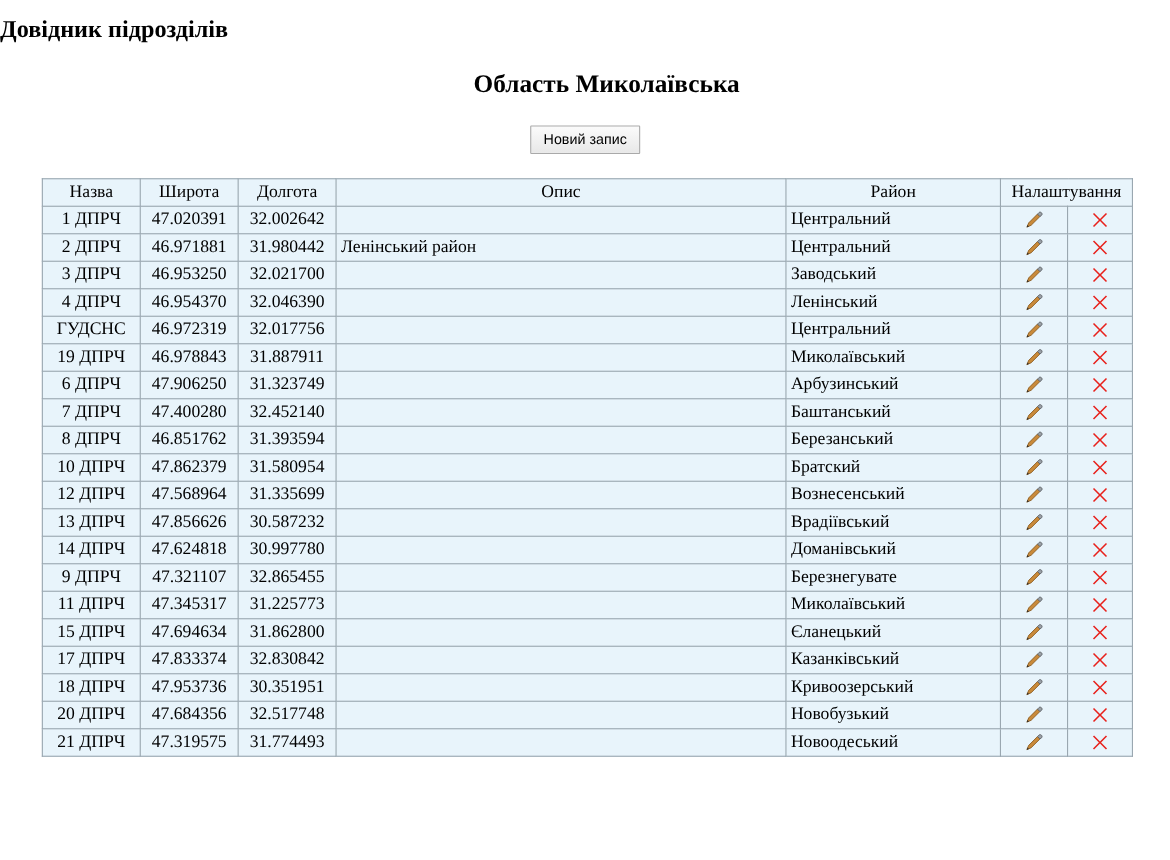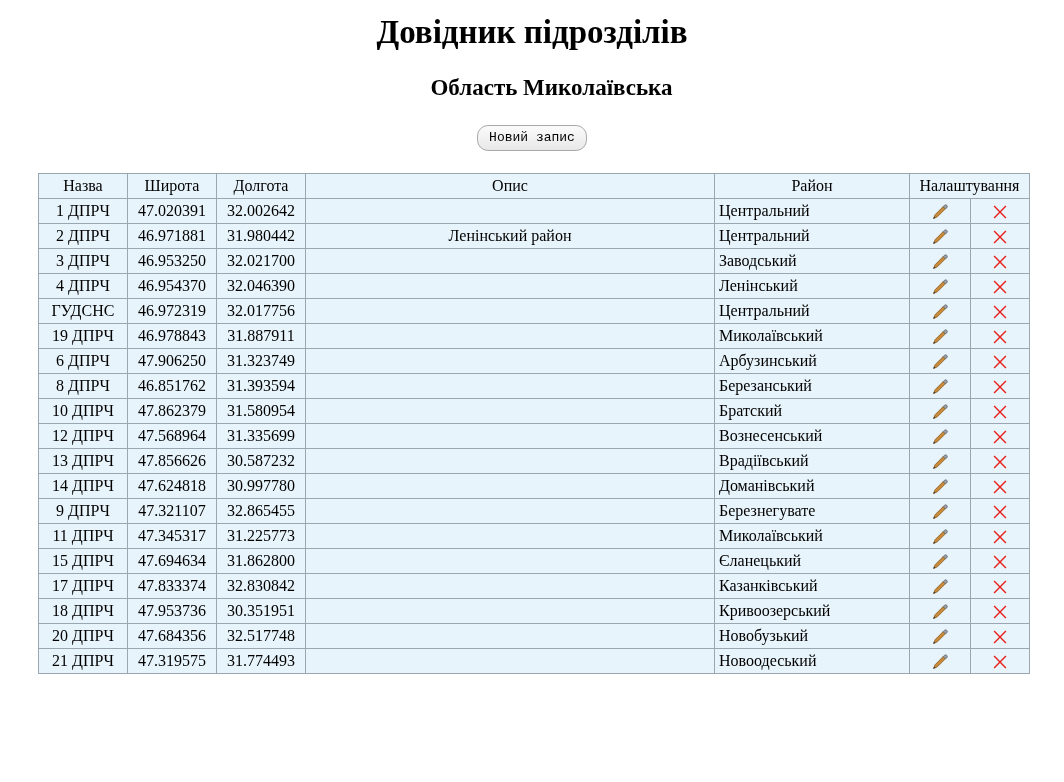--- a/index.html
+++ b/index.html
@@ -8,46 +8,45 @@
     background: #ffffff;
   }
   body {
     width: 1064px;
     height: 782px;
     font-family: "Liberation Serif", serif;
     color: #000000;
     overflow: hidden;
   }
   .page-title {
-    text-align: center;
     font-family: "Liberation Serif", serif;
-    font-size: 33px;
+    font-size: 22px;
     font-weight: bold;
     margin: 14px 0 0 0;
     letter-spacing: 0px;
   }
   .page-subtitle {
     text-align: center;
     font-family: "Liberation Serif", serif;
     font-size: 23px;
     font-weight: bold;
     margin: 24px 0 0 0;
     padding-left: 39px;
   }
   .button-row {
     text-align: center;
     margin-top: 24px;
   }
   .new-record-button {
-    font-family: Liberation Mono, monospace;
+    font-family: Liberation Sans, sans-serif;
     font-size: 13px;
     color: #000;
     background: linear-gradient(#fbfbfb, #e8e8e8);
     border: 1px solid #a9a9a9;
-    border-radius: 11px;
+    border-radius: 1px;
     padding: 4px 11px 5px 11px;
     cursor: pointer;
   }
   .table-wrap {
     margin: 22px 4px 0 38px;
   }
   table.directory {
     border-collapse: collapse;
     background: #e8f4fb;
     font-family: "Liberation Serif", serif;
@@ -62,21 +61,21 @@
     white-space: nowrap;
     background: #e8f4fb;
   }
   table.directory th {
     font-weight: normal;
     text-align: center;
   }
   td.c-name { text-align: center; width: 80px; }
   td.c-lat  { text-align: center; width: 80px; }
   td.c-lon  { text-align: center; width: 80px; }
-  td.c-desc { text-align: center;   width: 400px; }
+  td.c-desc { text-align: left;   width: 400px; }
   td.c-dist { text-align: left;   width: 186px; padding-left: 6px; }
   td.c-edit { text-align: center; width: 52px; }
   td.c-del  { text-align: center; width: 50px; }
 
   th.h-name { width: 80px; }
   th.h-lat  { width: 80px; }
   th.h-lon  { width: 80px; }
   th.h-desc { width: 400px; }
   th.h-dist { width: 186px; }
   th.h-settings { width: 102px; }
@@ -218,20 +217,35 @@
           <td class="c-edit"><span class="icon-edit"><svg width="18" height="18" viewBox="0 0 18 18">
                 <path d="M2.5 15.5 L4.2 11.6 L12.2 3.6 L14.4 5.8 L6.4 13.8 Z" fill="#c98a3a" stroke="#8a5a1e" stroke-width="0.8"></path>
                 <path d="M12.2 3.6 L13.6 2.2 C14.2 1.6 15.2 1.8 15.8 2.4 C16.4 3.0 16.6 4.0 16.0 4.6 L14.4 5.8 Z" fill="#9aa0a6" stroke="#5f6368" stroke-width="0.8"></path>
                 <path d="M2.5 15.5 L4.4 14.9 L3.1 13.6 Z" fill="#2b2b2b"></path>
               </svg></span></td>
           <td class="c-del"><span class="icon-del"><svg width="16" height="16" viewBox="0 0 16 16">
                 <path d="M2.6 1.6 L8 7 L13.4 1.6 L14.4 2.6 L9 8 L14.4 13.4 L13.4 14.4 L8 9 L2.6 14.4 L1.6 13.4 L7 8 L1.6 2.6 Z" fill="#e8211c"></path>
               </svg></span></td>
         </tr>
         <tr>
+          <td class="c-name">7 ДПРЧ</td>
+          <td class="c-lat">47.400280</td>
+          <td class="c-lon">32.452140</td>
+          <td class="c-desc"></td>
+          <td class="c-dist">Баштанський</td>
+          <td class="c-edit"><span class="icon-edit"><svg width="18" height="18" viewBox="0 0 18 18">
+                <path d="M2.5 15.5 L4.2 11.6 L12.2 3.6 L14.4 5.8 L6.4 13.8 Z" fill="#c98a3a" stroke="#8a5a1e" stroke-width="0.8"></path>
+                <path d="M12.2 3.6 L13.6 2.2 C14.2 1.6 15.2 1.8 15.8 2.4 C16.4 3.0 16.6 4.0 16.0 4.6 L14.4 5.8 Z" fill="#9aa0a6" stroke="#5f6368" stroke-width="0.8"></path>
+                <path d="M2.5 15.5 L4.4 14.9 L3.1 13.6 Z" fill="#2b2b2b"></path>
+              </svg></span></td>
+          <td class="c-del"><span class="icon-del"><svg width="16" height="16" viewBox="0 0 16 16">
+                <path d="M2.6 1.6 L8 7 L13.4 1.6 L14.4 2.6 L9 8 L14.4 13.4 L13.4 14.4 L8 9 L2.6 14.4 L1.6 13.4 L7 8 L1.6 2.6 Z" fill="#e8211c"></path>
+              </svg></span></td>
+        </tr>
+        <tr>
           <td class="c-name">8 ДПРЧ</td>
           <td class="c-lat">46.851762</td>
           <td class="c-lon">31.393594</td>
           <td class="c-desc"></td>
           <td class="c-dist">Березанський</td>
           <td class="c-edit"><span class="icon-edit"><svg width="18" height="18" viewBox="0 0 18 18">
                 <path d="M2.5 15.5 L4.2 11.6 L12.2 3.6 L14.4 5.8 L6.4 13.8 Z" fill="#c98a3a" stroke="#8a5a1e" stroke-width="0.8"></path>
                 <path d="M12.2 3.6 L13.6 2.2 C14.2 1.6 15.2 1.8 15.8 2.4 C16.4 3.0 16.6 4.0 16.0 4.6 L14.4 5.8 Z" fill="#9aa0a6" stroke="#5f6368" stroke-width="0.8"></path>
                 <path d="M2.5 15.5 L4.4 14.9 L3.1 13.6 Z" fill="#2b2b2b"></path>
               </svg></span></td>

